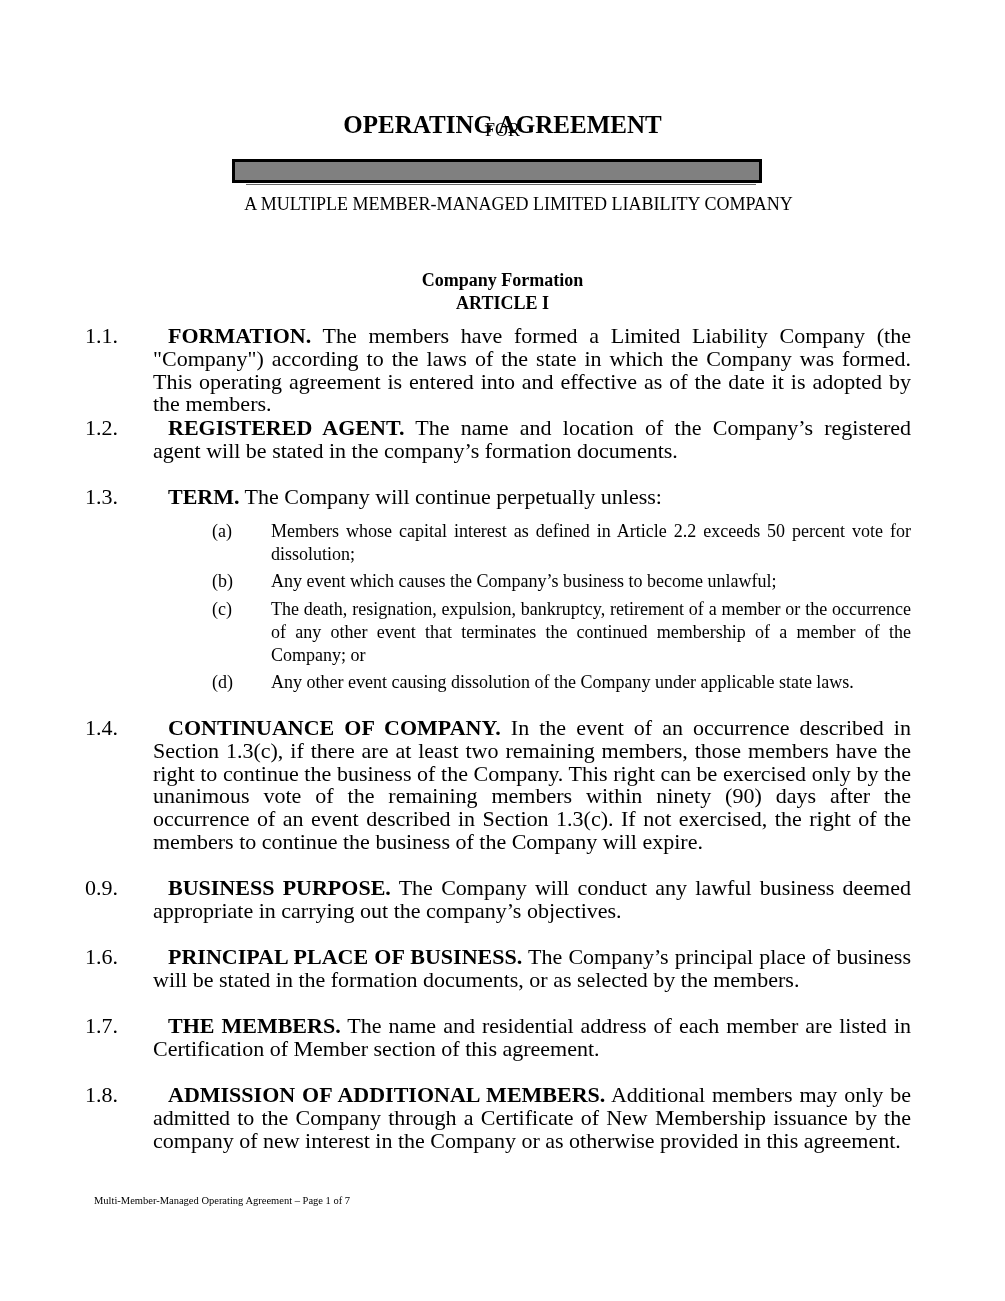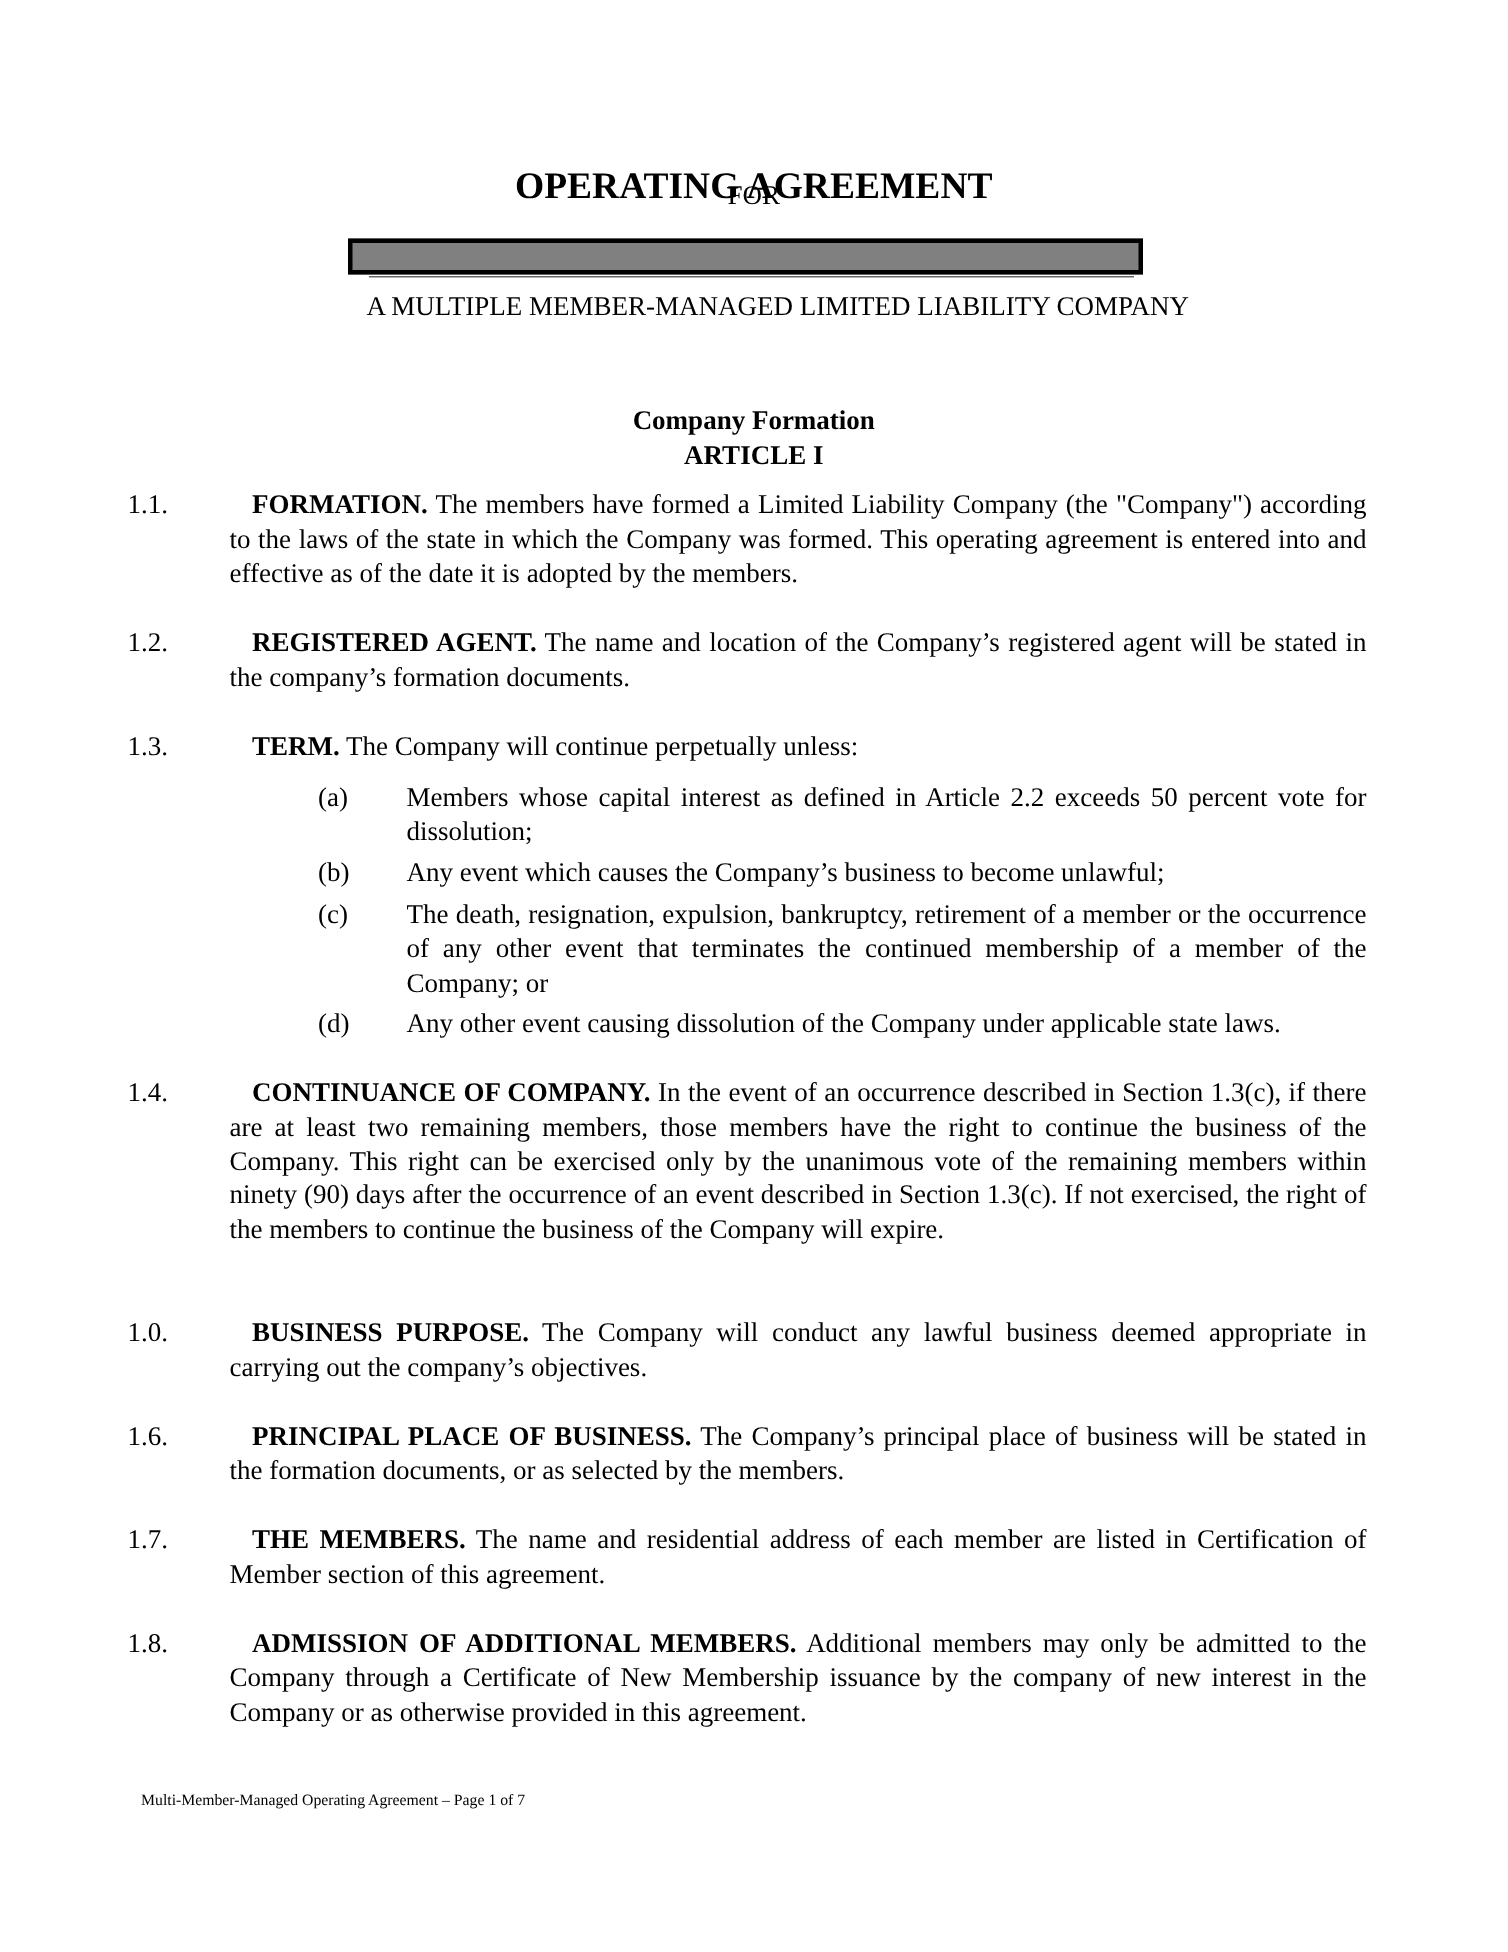--- a/index.html
+++ b/index.html
@@ -4,21 +4,21 @@
 <style>
   html, body { margin:0; padding:0; background:#ffffff; }
   body { width:1005px; height:1301px; position:relative; font-family:"Liberation Serif", serif; color:#000; overflow:hidden; }
   .page { position:absolute; left:0; top:0; width:1005px; height:1301px; }
   .title { position:absolute; left:0; width:1005px; top:94px; text-align:center; font-weight:bold; font-size:25px;margin-top:17px; }
   .for { position:absolute; left:0; width:1005px; top:120px; text-align:center; font-size:18px; }
   .redact { position:absolute; left:232px; top:159px; width:530px; height:24px; background:#808080; border:3px solid #000; box-sizing:border-box; }
   .underline { position:absolute; left:246px; top:184px; width:510px; height:1px; background:#666; }
   .subtitle { position:absolute; left:16px; width:1005px; top:194px; text-align:center; font-size:18px; }
   .article { position:absolute; left:0; width:1005px; top:269px; text-align:center; font-weight:bold; font-size:18px; line-height:23px; }
-  .sec { position:absolute; left:85px; width:826px; font-size:18px; line-height:22.8px; }
+  .sec { position:absolute; left:85px; width:826px; font-size:22px; line-height:22.8px; }
   .sec .num { position:absolute; left:0; top:0; }
   .sec .body { margin-left:68px; text-align:justify; }
   .sec .body b { font-weight:bold;margin-left:15px; }
   .sub { position:absolute; left:212px; width:699px; font-size:18px; line-height:22.8px; }
   .sub .num { position:absolute; left:0; top:0; }
   .sub .body { margin-left:59px; text-align:justify; }
   .footer { position:absolute; left:94px; top:1195px; font-size:10.5px; }
 </style>
 </head>
 <body>
@@ -66,21 +66,21 @@
     <span class="num">(d)</span>
     <div class="body">Any other event causing dissolution of the Company under applicable state laws.</div>
   </div>
 
   <div class="sec" style="top:717px">
     <span class="num">1.4.</span>
     <div class="body"><b>CONTINUANCE OF COMPANY.</b><span> In the event of an occurrence described in Section 1.3(c), if there are at least two remaining members, those members have the right to continue the business of the Company. This right can be exercised only by the unanimous vote of the remaining members within ninety (90) days after the occurrence of an event described in Section 1.3(c). If not exercised, the right of the members to continue the business of the Company will expire.</span></div>
   </div>
 
   <div class="sec" style="top:877px">
-    <span class="num">1.0.</span>
+    <span class="num">0.9.</span>
     <div class="body"><b>BUSINESS PURPOSE.</b><span> The Company will conduct any lawful business deemed appropriate in carrying out the company’s objectives.</span></div>
   </div>
 
   <div class="sec" style="top:946px">
     <span class="num">1.6.</span>
     <div class="body"><b>PRINCIPAL PLACE OF BUSINESS.</b><span> The Company’s principal place of business will be stated in the formation documents, or as selected by the members.</span></div>
   </div>
 
   <div class="sec" style="top:1015px">
     <span class="num">1.7.</span>

